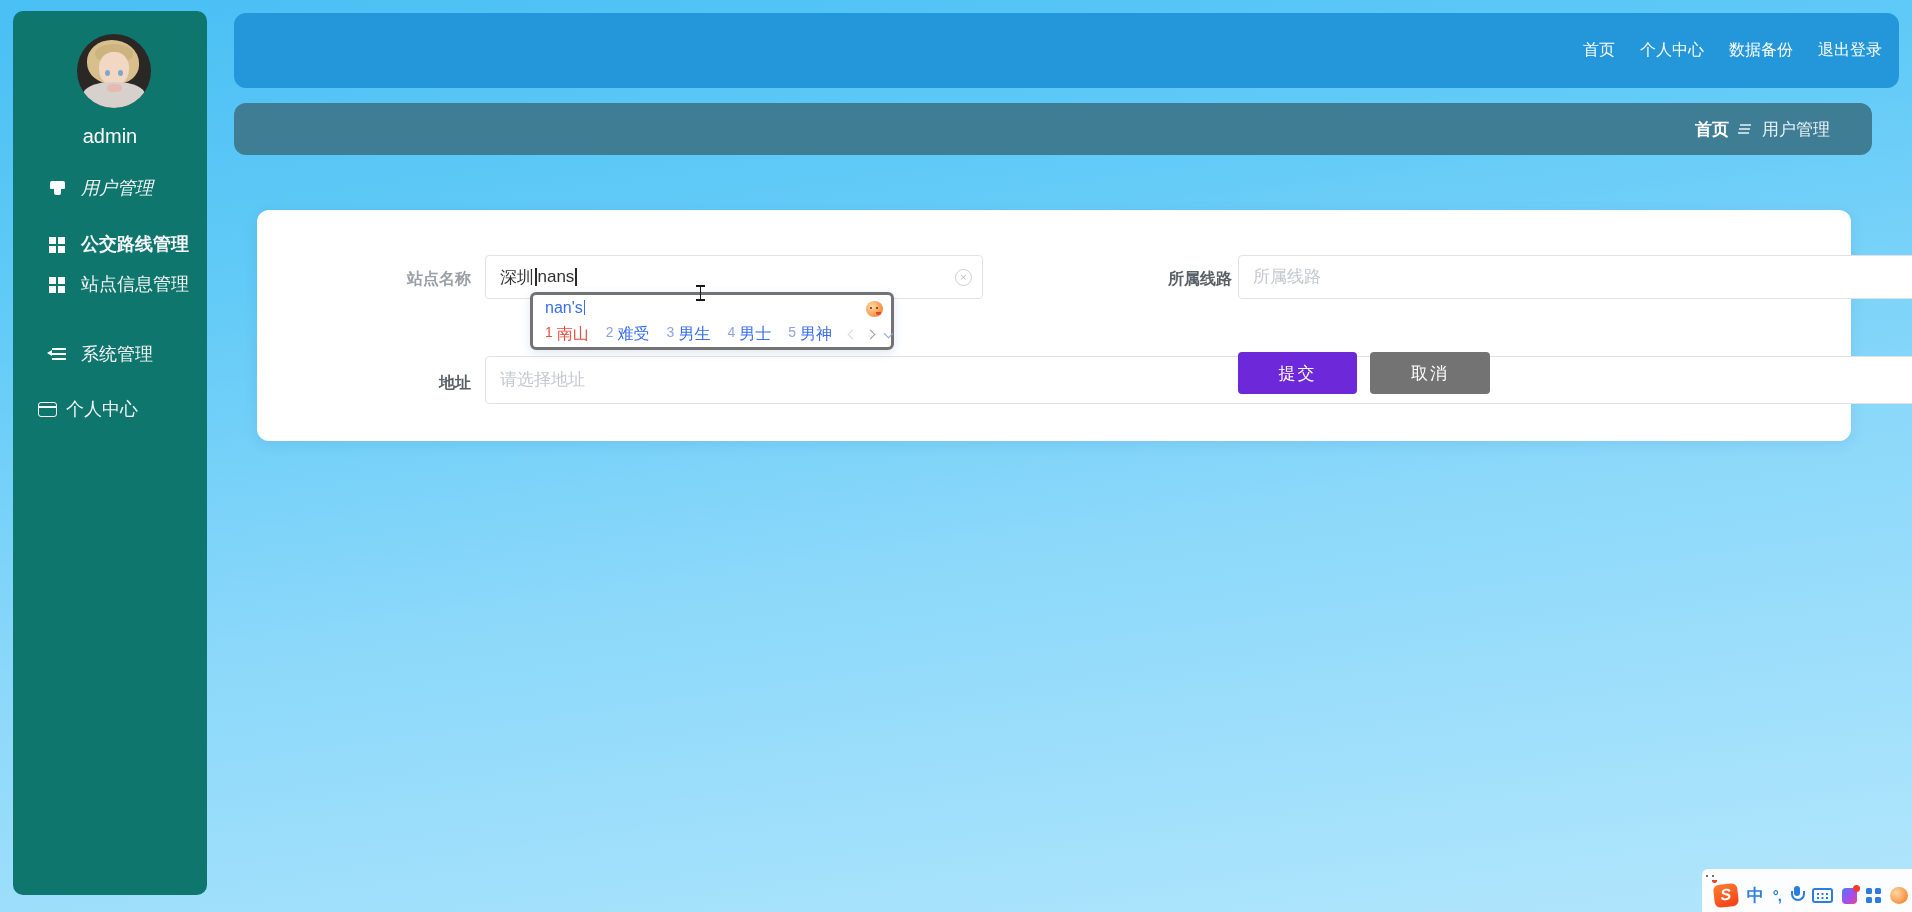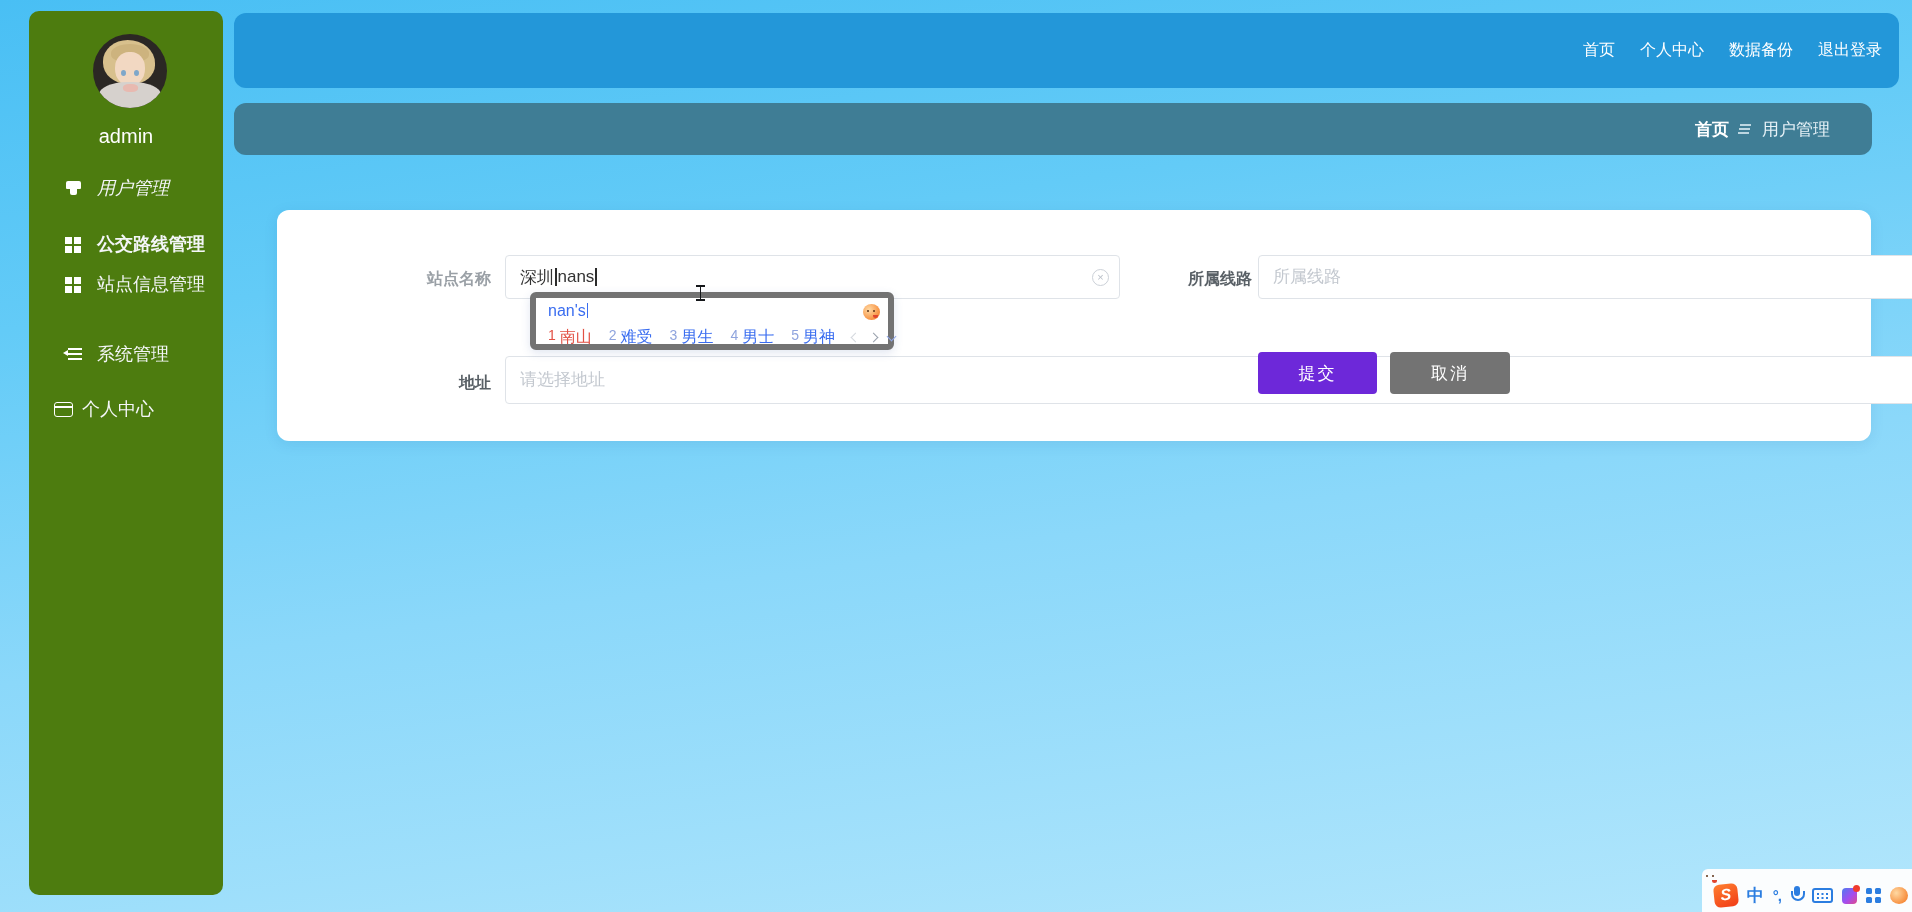--- a/index.html
+++ b/index.html
@@ -6,21 +6,21 @@
   html,body { width:1912px; height:912px; overflow:hidden; }
   body {
     font-family:"Liberation Sans","DejaVu Sans",sans-serif;
     background:linear-gradient(172deg,#49bff4 0%,#63cbf7 28%,#8bd8fa 58%,#b2e6fc 100%);
     position:relative;
   }
 
   
   .sidebar {
     position:absolute; left:13px; top:11px; width:194px; height:884px;
-    background:#4d7c0f; border-radius:10px; color:#f4f6f8;margin-left:16px;
+    background:#0f766e; border-radius:10px; color:#f4f6f8;
   }
   .avatar {
     position:absolute; left:64px; top:23px; width:74px; height:74px;
     border-radius:50%; background:#2b2724; overflow:hidden;
   }
   .avatar .hair   { position:absolute; left:10px; top:6px; width:52px; height:44px; background:#d8c08d; border-radius:50% 55% 45% 50%; }
   .avatar .face   { position:absolute; left:22px; top:18px; width:30px; height:34px; background:#f2d8c2; border-radius:46% 46% 50% 50%; }
   .avatar .bangs  { position:absolute; left:18px; top:10px; width:38px; height:18px; background:#cdb37e; border-radius:50% 50% 40% 40%; }
   .avatar .eye    { position:absolute; top:36px; width:5px; height:6px; background:#7fa7c9; border-radius:50%; }
   .avatar .eye.l  { left:28px; } .avatar .eye.r { left:41px; }
@@ -68,56 +68,56 @@
     padding-right:42px; color:#e8f3f8; font-size:17px; gap:10px;
   }
   .crumb-home { font-weight:bold; color:#fff; cursor:pointer; }
   .crumb-sep { position:relative; width:13px; height:12px; opacity:.8; }
   .crumb-sep::before { content:""; position:absolute; left:1px; top:1px; width:11px; height:1.7px; background:#dcedf4;
     box-shadow:-1px 4px 0 #dcedf4, -2px 8px 0 #dcedf4; }
 
   
   .card {
     position:absolute; left:257px; top:210px; width:1594px; height:231px;
-    background:#fff; border-radius:12px; box-shadow:0 3px 14px rgba(20,80,140,.10);margin-left:20px;
+    background:#fff; border-radius:12px; box-shadow:0 3px 14px rgba(20,80,140,.10);
   }
   .flabel { position:absolute; font-size:16px; font-weight:bold; text-align:right; white-space:nowrap; }
   .flabel.gray { color:#9aa0a6; }
   .flabel.dark { color:#596066; }
   .lab1 { left:120px; top:59px; width:94px; }
   .lab2 { left:880px; top:59px; width:95px; }
   .lab3 { left:120px; top:163px; width:94px; }
 
   .finput {
     position:absolute; background:#fff; border:1px solid #dfe3e8; border-radius:4px;
     font-size:17px; color:#333; display:flex; align-items:center; padding:0 14px;
   }
   input.finput { display:block; padding:0 14px; width:100%; outline:none; }
   input.finput::placeholder { color:#c3c8cf; }
-  .inp1 { left:228px; top:45px; width:615px; height:44px; }
+  .inp1 { left:228px; top:45px; width:498px; height:44px; }
   .inp2 { left:981px; top:45px; width:560px; height:44px; }
   .inp3 { left:228px; top:146px; width:553px; height:48px; font-size:17px; }
 
   .caret { display:inline-block; width:1.5px; height:18px; background:#2b2b2b; vertical-align:-3px; margin:0 1px; }
   .clear-icon {
     position:absolute; right:10px; top:13px; width:17px; height:17px; border:1.2px solid #ccd1d8;
     border-radius:50%; color:#b9bfc8; font-size:11px; line-height:14px; text-align:center; cursor:pointer;
   }
 
   .btn {
     position:absolute; height:42px; border:none; border-radius:4px; color:#fff; font-size:17px;
     font-family:inherit; cursor:pointer; letter-spacing:2px;
   }
   .btn-submit { left:981px; top:142px; width:119px; background:#6d28d9; }
   .btn-cancel { left:1113px; top:142px; width:120px; background:#737373; }
 
   
   .ime-pop {
     position:absolute; left:530px; top:292px; width:364px; height:58px;
-    background:#fff; border:6px solid #737373; border-radius:6px;
+    background:#fff; border:3px solid #737373; border-radius:6px;
     box-shadow:0 3px 10px rgba(70,100,170,.16); z-index:5;
   }
   .ime-comp { position:absolute; left:12px; top:4px; font-size:16px; color:#3a6df0; }
   .ime-comp .caret { background:#3a6df0; height:15px; vertical-align:-2px; }
   .ime-cands { position:absolute; left:12px; top:29px; right:8px; display:flex; align-items:center; gap:17px; font-size:16px; }
   .cand { display:flex; gap:4px; cursor:pointer; white-space:nowrap; }
   .cand .n { color:#8fa4de; font-size:14px; } .cand .t { color:#3a6df0; }
   .cand.first .n, .cand.first .t { color:#e25043; }
   .ime-arrows { margin-left:auto; display:flex; align-items:center; gap:11px; }
   .chev { width:7px; height:7px; border-right:1.7px solid #98a0ac; border-bottom:1.7px solid #98a0ac; cursor:pointer; }

